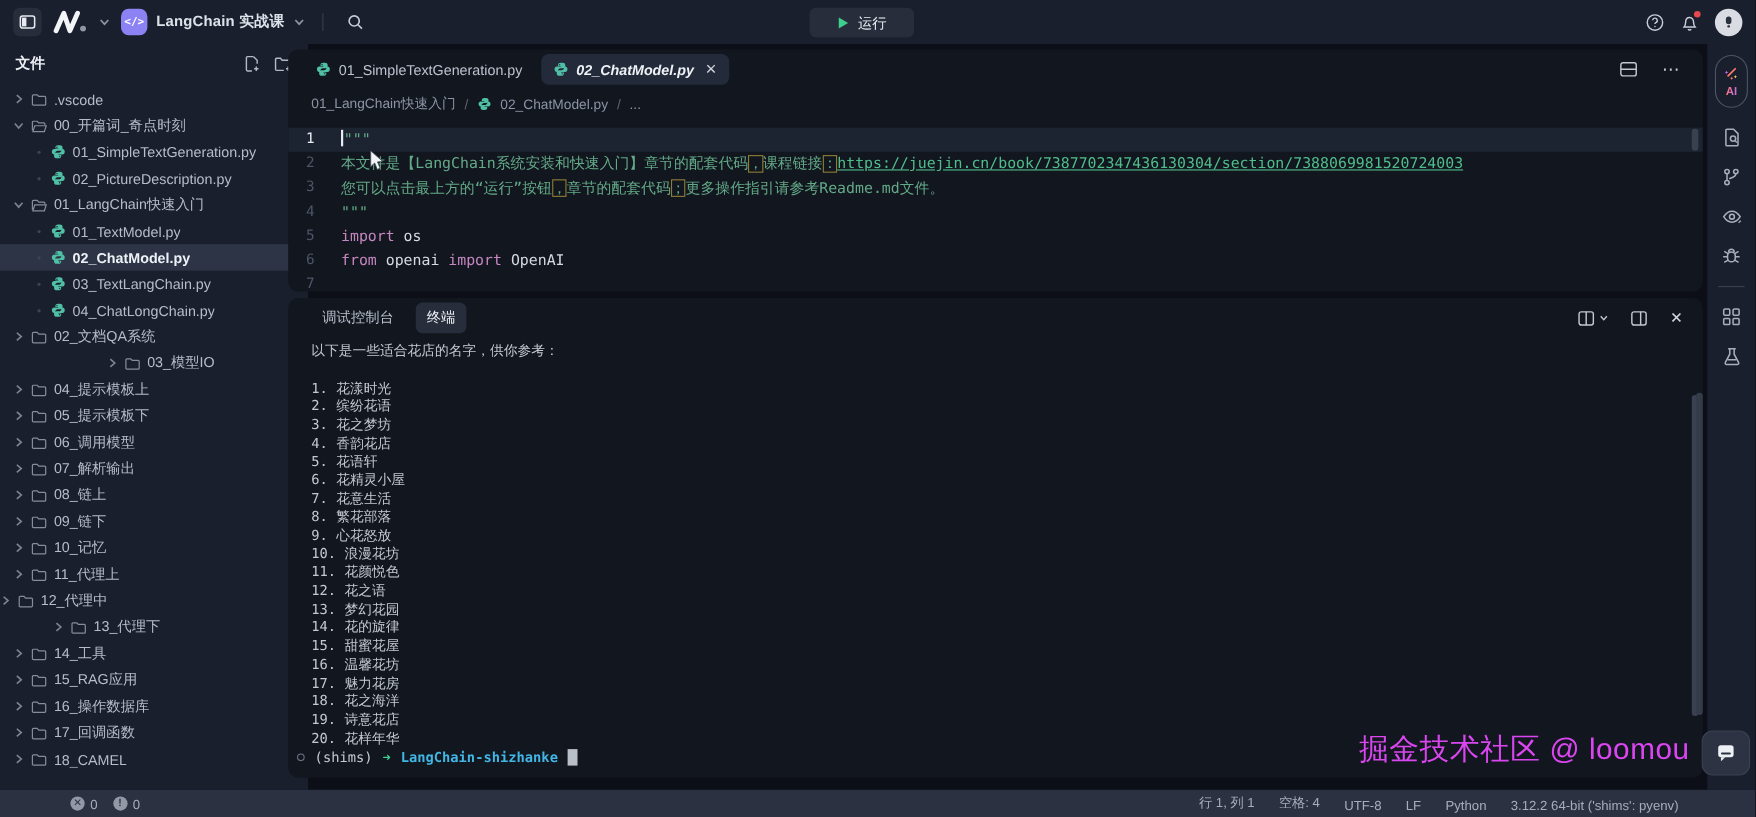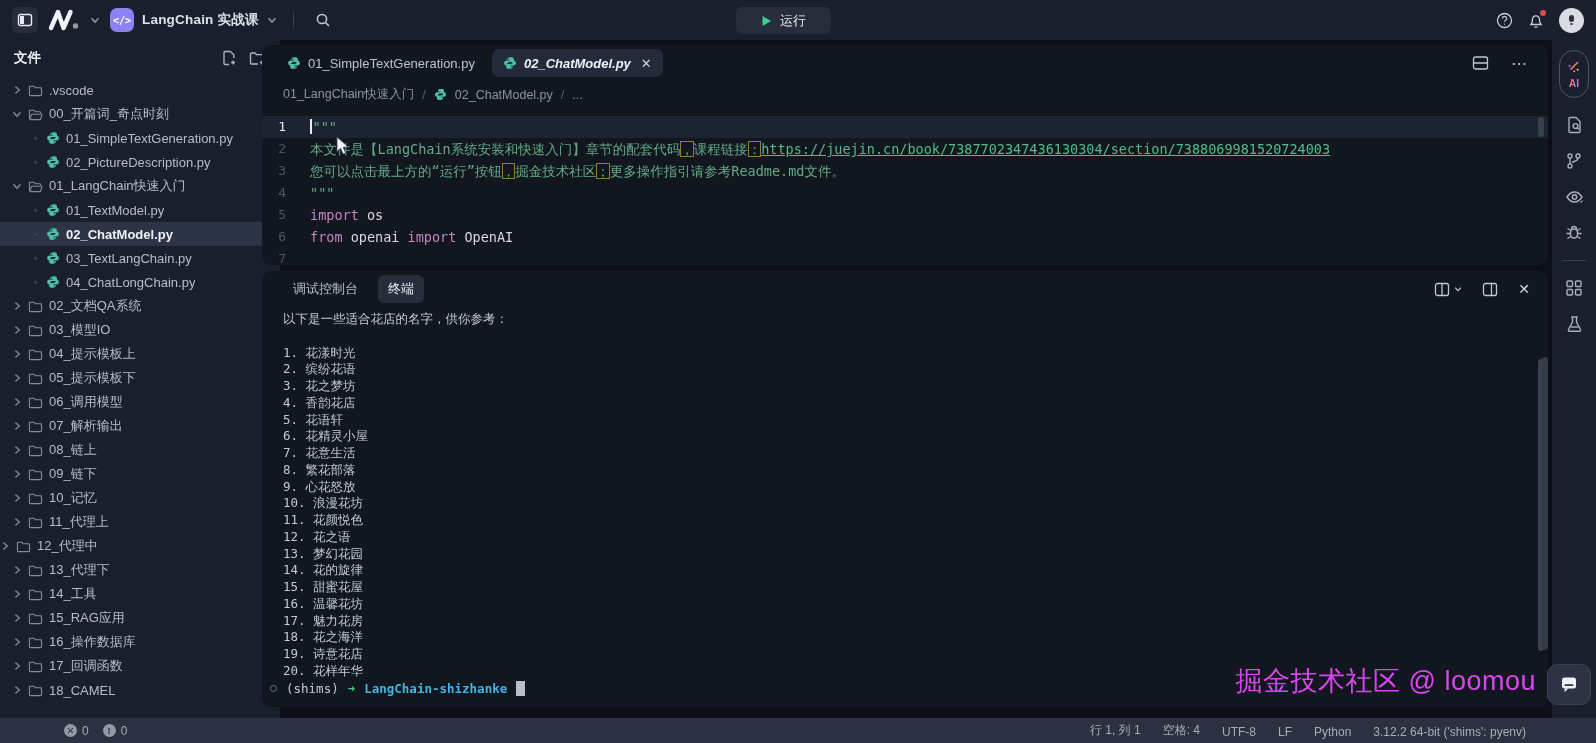--- a/index.html
+++ b/index.html
@@ -326,21 +326,21 @@
             <path d="M3.3 1.5 L7.3 5 L3.3 8.5"></path>
           </svg>
         </span>
         <span class="tw">
           <svg width="15" height="13" viewBox="0 0 16 14" fill="none" stroke="#848d9d" stroke-width="1.2">
             <path d="M1.5 3.4 a1 1 0 0 1 1-1 H6.2 L7.7 4 H13.5 a1 1 0 0 1 1 1 V11.5 a1 1 0 0 1 -1 1 H2.5 a1 1 0 0 1 -1-1 Z"></path>
           </svg>
         </span>
         <span class="tree-label">02_文档QA系统</span>
       </div>
-      <div class="tree-row" style="padding-left: 12px;">
+      <div class="tree-row" style="padding-left: 12px; justify-content: center;">
         <span class="tw">
           <svg width="10" height="10" viewBox="0 0 10 10" fill="none" stroke="#7c8595" stroke-width="1.5">
             <path d="M3.3 1.5 L7.3 5 L3.3 8.5"></path>
           </svg>
         </span>
         <span class="tw">
           <svg width="15" height="13" viewBox="0 0 16 14" fill="none" stroke="#848d9d" stroke-width="1.2">
             <path d="M1.5 3.4 a1 1 0 0 1 1-1 H6.2 L7.7 4 H13.5 a1 1 0 0 1 1 1 V11.5 a1 1 0 0 1 -1 1 H2.5 a1 1 0 0 1 -1-1 Z"></path>
           </svg>
         </span>
@@ -456,21 +456,21 @@
             <path d="M3.3 1.5 L7.3 5 L3.3 8.5"></path>
           </svg>
         </span>
         <span class="tw">
           <svg width="15" height="13" viewBox="0 0 16 14" fill="none" stroke="#848d9d" stroke-width="1.2">
             <path d="M1.5 3.4 a1 1 0 0 1 1-1 H6.2 L7.7 4 H13.5 a1 1 0 0 1 1 1 V11.5 a1 1 0 0 1 -1 1 H2.5 a1 1 0 0 1 -1-1 Z"></path>
           </svg>
         </span>
         <span class="tree-label">12_代理中</span>
       </div>
-      <div class="tree-row" style="padding-left: 12px;">
+      <div class="tree-row" style=" margin-left: 48px;">
         <span class="tw">
           <svg width="10" height="10" viewBox="0 0 10 10" fill="none" stroke="#7c8595" stroke-width="1.5">
             <path d="M3.3 1.5 L7.3 5 L3.3 8.5"></path>
           </svg>
         </span>
         <span class="tw">
           <svg width="15" height="13" viewBox="0 0 16 14" fill="none" stroke="#848d9d" stroke-width="1.2">
             <path d="M1.5 3.4 a1 1 0 0 1 1-1 H6.2 L7.7 4 H13.5 a1 1 0 0 1 1 1 V11.5 a1 1 0 0 1 -1 1 H2.5 a1 1 0 0 1 -1-1 Z"></path>
           </svg>
         </span>
@@ -586,21 +586,21 @@
         </g>
       </svg>
     <span>02_ChatModel.py</span>
     <span class="crumb-sep">/</span>
     <span>...</span>
   </div>
 
   <div class="code" id="code">
       <div class="code-line hl"><span class="gutter on">1</span><span class="line-text"><span class="caret"></span><span class="tok-str">"""</span></span></div>
       <div class="code-line"><span class="gutter">2</span><span class="line-text"><span class="tok-str">本文件是【LangChain系统安装和快速入门】章节的配套代码</span><span class="tok-str tok-box">，</span><span class="tok-str">课程链接</span><span class="tok-str tok-box">：</span><span class="tok-str tok-link">https://juejin.cn/book/7387702347436130304/section/7388069981520724003</span></span></div>
-      <div class="code-line"><span class="gutter">3</span><span class="line-text"><span class="tok-str">您可以点击最上方的“运行”按钮</span><span class="tok-str tok-box">，</span><span class="tok-str">掘金技术社区</span><span class="tok-str tok-box">；</span><span class="tok-str">更多操作指引请参考Readme.md文件。</span></span></div>
+      <div class="code-line"><span class="gutter">3</span><span class="line-text"><span class="tok-str">您可以点击最上方的“运行”按钮</span><span class="tok-str tok-box">，</span><span class="tok-str">章节的配套代码</span><span class="tok-str tok-box">；</span><span class="tok-str">更多操作指引请参考Readme.md文件。</span></span></div>
       <div class="code-line"><span class="gutter">4</span><span class="line-text"><span class="tok-str">"""</span></span></div>
       <div class="code-line"><span class="gutter">5</span><span class="line-text"><span class="tok-kw">import</span><span class="tok-plain"> os</span></span></div>
       <div class="code-line"><span class="gutter">6</span><span class="line-text"><span class="tok-kw">from</span><span class="tok-plain"> openai </span><span class="tok-kw">import</span><span class="tok-plain"> OpenAI</span></span></div>
       <div class="code-line"><span class="gutter">7</span><span class="line-text"></span></div>
     </div>
   <div class="ed-scroll"></div>
 </section>
 
 <section class="panel-card">
   <div class="panel-tabs">

